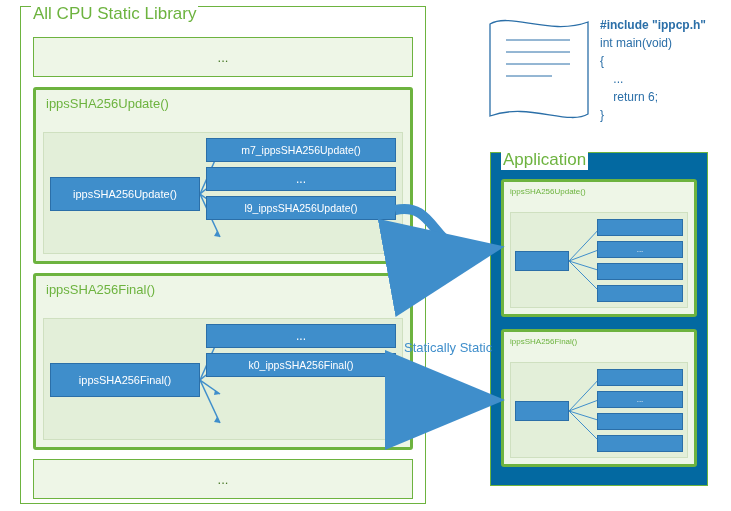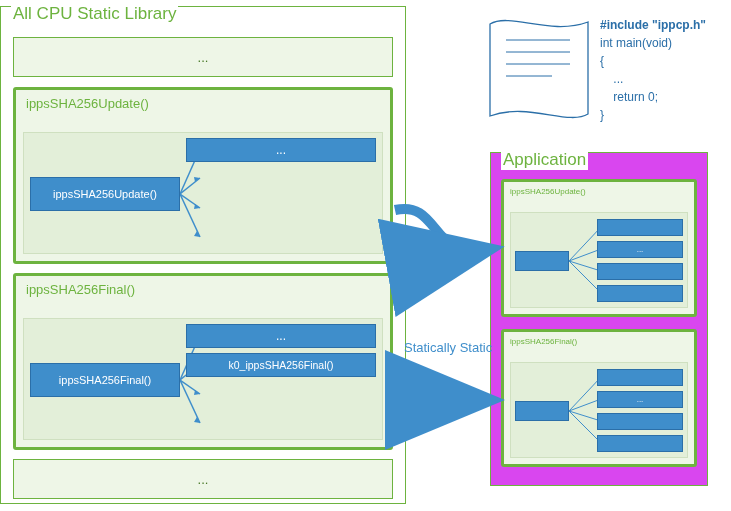--- a/index.html
+++ b/index.html
@@ -1,21 +1,21 @@
 <!DOCTYPE html>
 <html><head>
 <meta charset="utf-8">
 <style>
   * { box-sizing: border-box; margin: 0; padding: 0; }
   body { font-family: Arial, sans-serif; width: 731px; height: 511px; position: relative; background: #fff; }
 
   
   .library {
     position: absolute;
-    left: 0; top: 6px;
+    left: 20px; top: 6px;
     width: 406px; height: 498px;
     border: 1.5px solid #6db33f;
     background: #fff;
   }
   .library-title {
     position: absolute; left: 10px; top: -3px;
     font-size: 17px; color: #6db33f; background: #fff;
     padding: 0 2px;
   }
   .ellipsis-box {
@@ -86,21 +86,21 @@
     font-size: 12px; color: #2b6fa8; line-height: 1.5;
     white-space: pre;
   }
   .code .bold { font-weight: bold; }
 
   
   .app {
     position: absolute;
     left: 490px; top: 152px; width: 218px; height: 334px;
     border: 1.5px solid #6db33f;
-    background: #d946ef;
+    background: #0369a1;
     text-decoration: underline;
   }
   .app-title { position: absolute; left: 10px; top: -3px; font-size: 17px; color: #6db33f; background: #fff; padding:0 2px; }
 
   .mini {
     position: absolute;
     left: 10px; width: 196px;
     border: 3px solid #6db33f;
     background: #eef6e7;
     border-radius: 3px;
@@ -144,21 +144,23 @@
         <line x1="0" y1="61" x2="20" y2="16"></line>
           <polygon class="head" points="20,16 14,17 17,22"></polygon>
         <line x1="0" y1="61" x2="20" y2="45"></line>
           <polygon class="head" points="20,45 14,44 15,49"></polygon>
         <line x1="0" y1="61" x2="20" y2="75"></line>
           <polygon class="head" points="20,75 14,76 15,71"></polygon>
         <line x1="0" y1="61" x2="20" y2="104"></line>
           <polygon class="head" points="20,104 14,103 17,98"></polygon>
       </svg>
       <div class="impl-col">
+        <div class="impl">m7_ippsSHA256Update()</div>
         <div class="impl ellip">...</div>
+        <div class="impl">l9_ippsSHA256Update()</div>
       </div>
     </div>
   </div>
 
   <div class="func-box func-final">
     <div class="func-title">ippsSHA256Final()</div>
     <div class="inner">
       <div class="dispatch">ippsSHA256Final()</div>
       <svg class="fan">
         <line x1="0" y1="61" x2="20" y2="16"></line>
@@ -187,21 +189,21 @@
     <path d="M10 14 C 30 2, 70 26, 108 12 L108 104 C 88 116, 48 92, 10 106 Z" fill="#fff" stroke="#2b6fa8" stroke-width="1.3"></path>
     <line x1="26" y1="30" x2="90" y2="30" stroke="#2b6fa8" stroke-width="1"></line>
     <line x1="26" y1="42" x2="90" y2="42" stroke="#2b6fa8" stroke-width="1"></line>
     <line x1="26" y1="54" x2="90" y2="54" stroke="#2b6fa8" stroke-width="1"></line>
     <line x1="26" y1="66" x2="72" y2="66" stroke="#2b6fa8" stroke-width="1"></line>
   </svg>
   <div class="code"><span class="bold">#include "ippcp.h"</span>
 <span>int main(void)</span>
 <span>{</span>
 <span>    ...</span>
-<span>    return 0;</span>
+<span>    return 6;</span>
 <span>}</span></div>
 </div>
 
 <div class="app">
   <div class="app-title">Application</div>
 
   <div class="mini mini1">
     <div class="mini-title">ippsSHA256Update()</div>
     <div class="mini-inner">
       <div class="mini-dispatch"></div>

